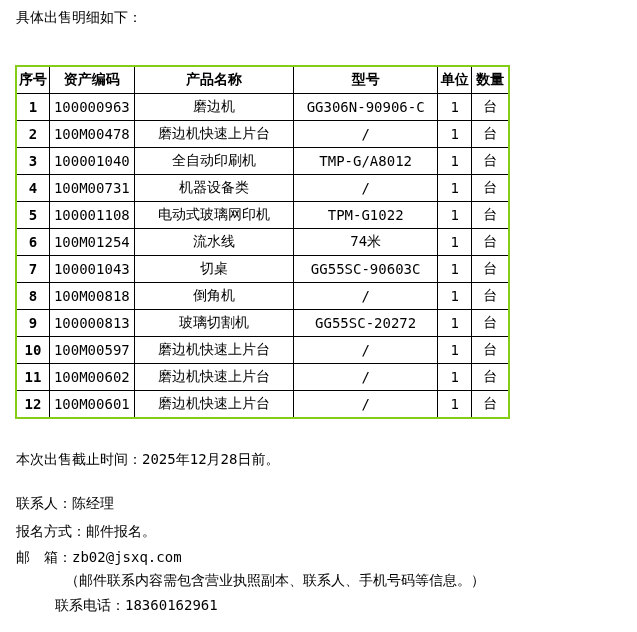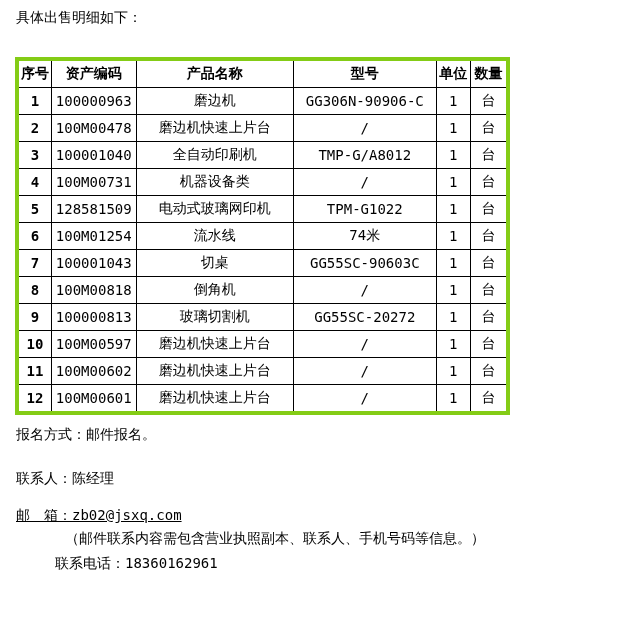--- a/index.html
+++ b/index.html
@@ -19,22 +19,22 @@
     padding: 9px 12px 0 15px;
   }
   .title {
     font-size: 14px;
     line-height: 17px;
     margin-left: 1px;
   }
   table.assets {
     border-collapse: collapse;
     table-layout: fixed;
-    margin-top: 31px;
-    border: 4px solid #84cc16;
+    margin-top: 39px;
+    border: 2px solid #84cc16;
   }
   table.assets th,
   table.assets td {
     border: 1px solid #000;
     height: 26px;
     padding: 0 2px;
     text-align: center;
     vertical-align: middle;
     font-size: 14px;
     white-space: nowrap;
@@ -49,21 +49,21 @@
   .col-unit     { width: 37px; }
   .col-qty      { width: 43px; }
   .ft {
     font-size: 14px;
     line-height: 17px;
     margin-left: 1px;
   }
   .ft-deadline { margin-top: 32px; }
   .ft-signup   { margin-top: 11px; }
   .ft-contact  { margin-top: 27px; }
-  .ft-email    { margin-top: 20px; text-decoration: underline; }
+  .ft-email    { margin-top: 9px; }
   .ft-note     { margin-top: 6px; padding-left: 49px; }
   .ft-phone    { margin-top: 8px; margin-left: 40px; }
 </style>
 </head>
 <body>
 
 <div class="doc">
 
   <div class="title">具体出售明细如下：</div>
 
@@ -114,21 +114,21 @@
       <tr>
         <td class="c-no">4</td>
         <td>100M00731</td>
         <td>机器设备类</td>
         <td>/</td>
         <td>1</td>
         <td>台</td>
       </tr>
       <tr>
         <td class="c-no">5</td>
-        <td>128581509</td>
+        <td>100001108</td>
         <td>电动式玻璃网印机</td>
         <td>TPM-G1022</td>
         <td>1</td>
         <td>台</td>
       </tr>
       <tr>
         <td class="c-no">6</td>
         <td>100M01254</td>
         <td>流水线</td>
         <td>74米</td>
@@ -179,23 +179,24 @@
         <td class="c-no">12</td>
         <td>100M00601</td>
         <td>磨边机快速上片台</td>
         <td>/</td>
         <td>1</td>
         <td>台</td>
       </tr>
     </tbody>
   </table>
 
+  <div class="ft ft-deadline">本次出售截止时间：2025年12月28日前。</div>
+  <div class="ft ft-contact"><span>联系人：</span><span>陈经理</span></div>
+
   <div class="ft ft-signup">报名方式：邮件报名。</div>
 
-  <div class="ft ft-contact"><span>联系人：</span><span>陈经理</span></div>
-
   <div class="ft ft-email"><span>邮　箱：</span><span>zb02@jsxq.com</span></div>
 
   <div class="ft ft-note">（邮件联系内容需包含营业执照副本、联系人、手机号码等信息。）</div>
 
   <div class="ft ft-phone"><span>联系电话：</span><span>18360162961</span></div>
 
 </div>
 
 </body></html>

